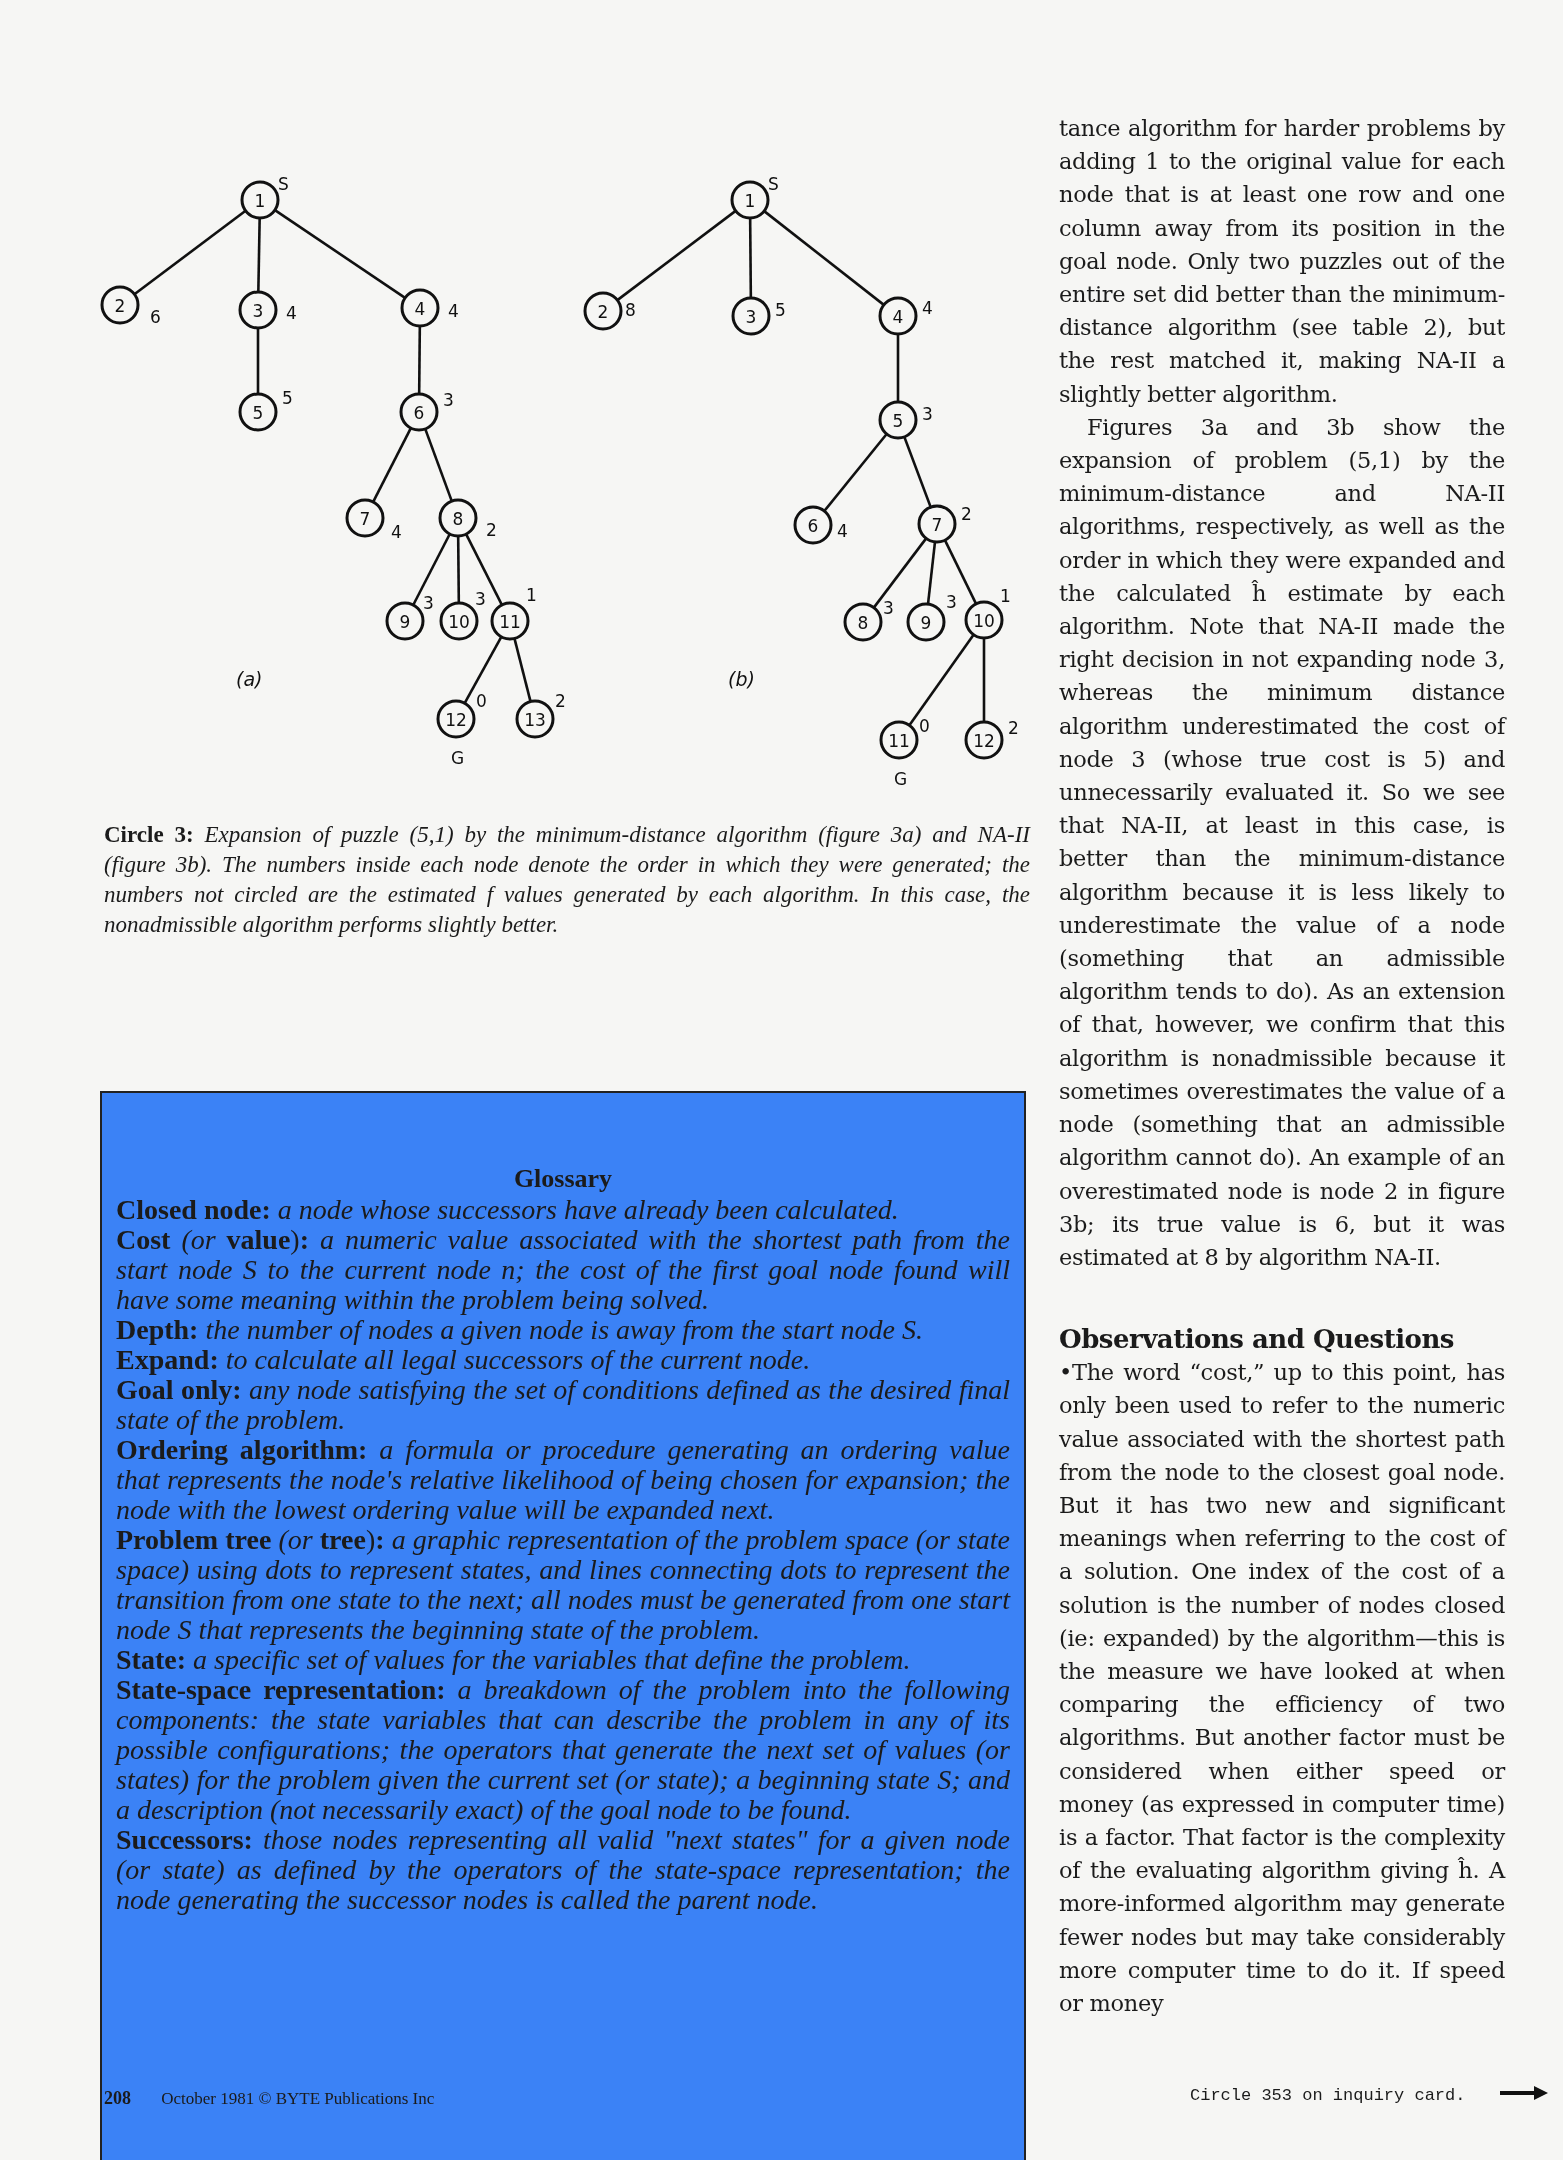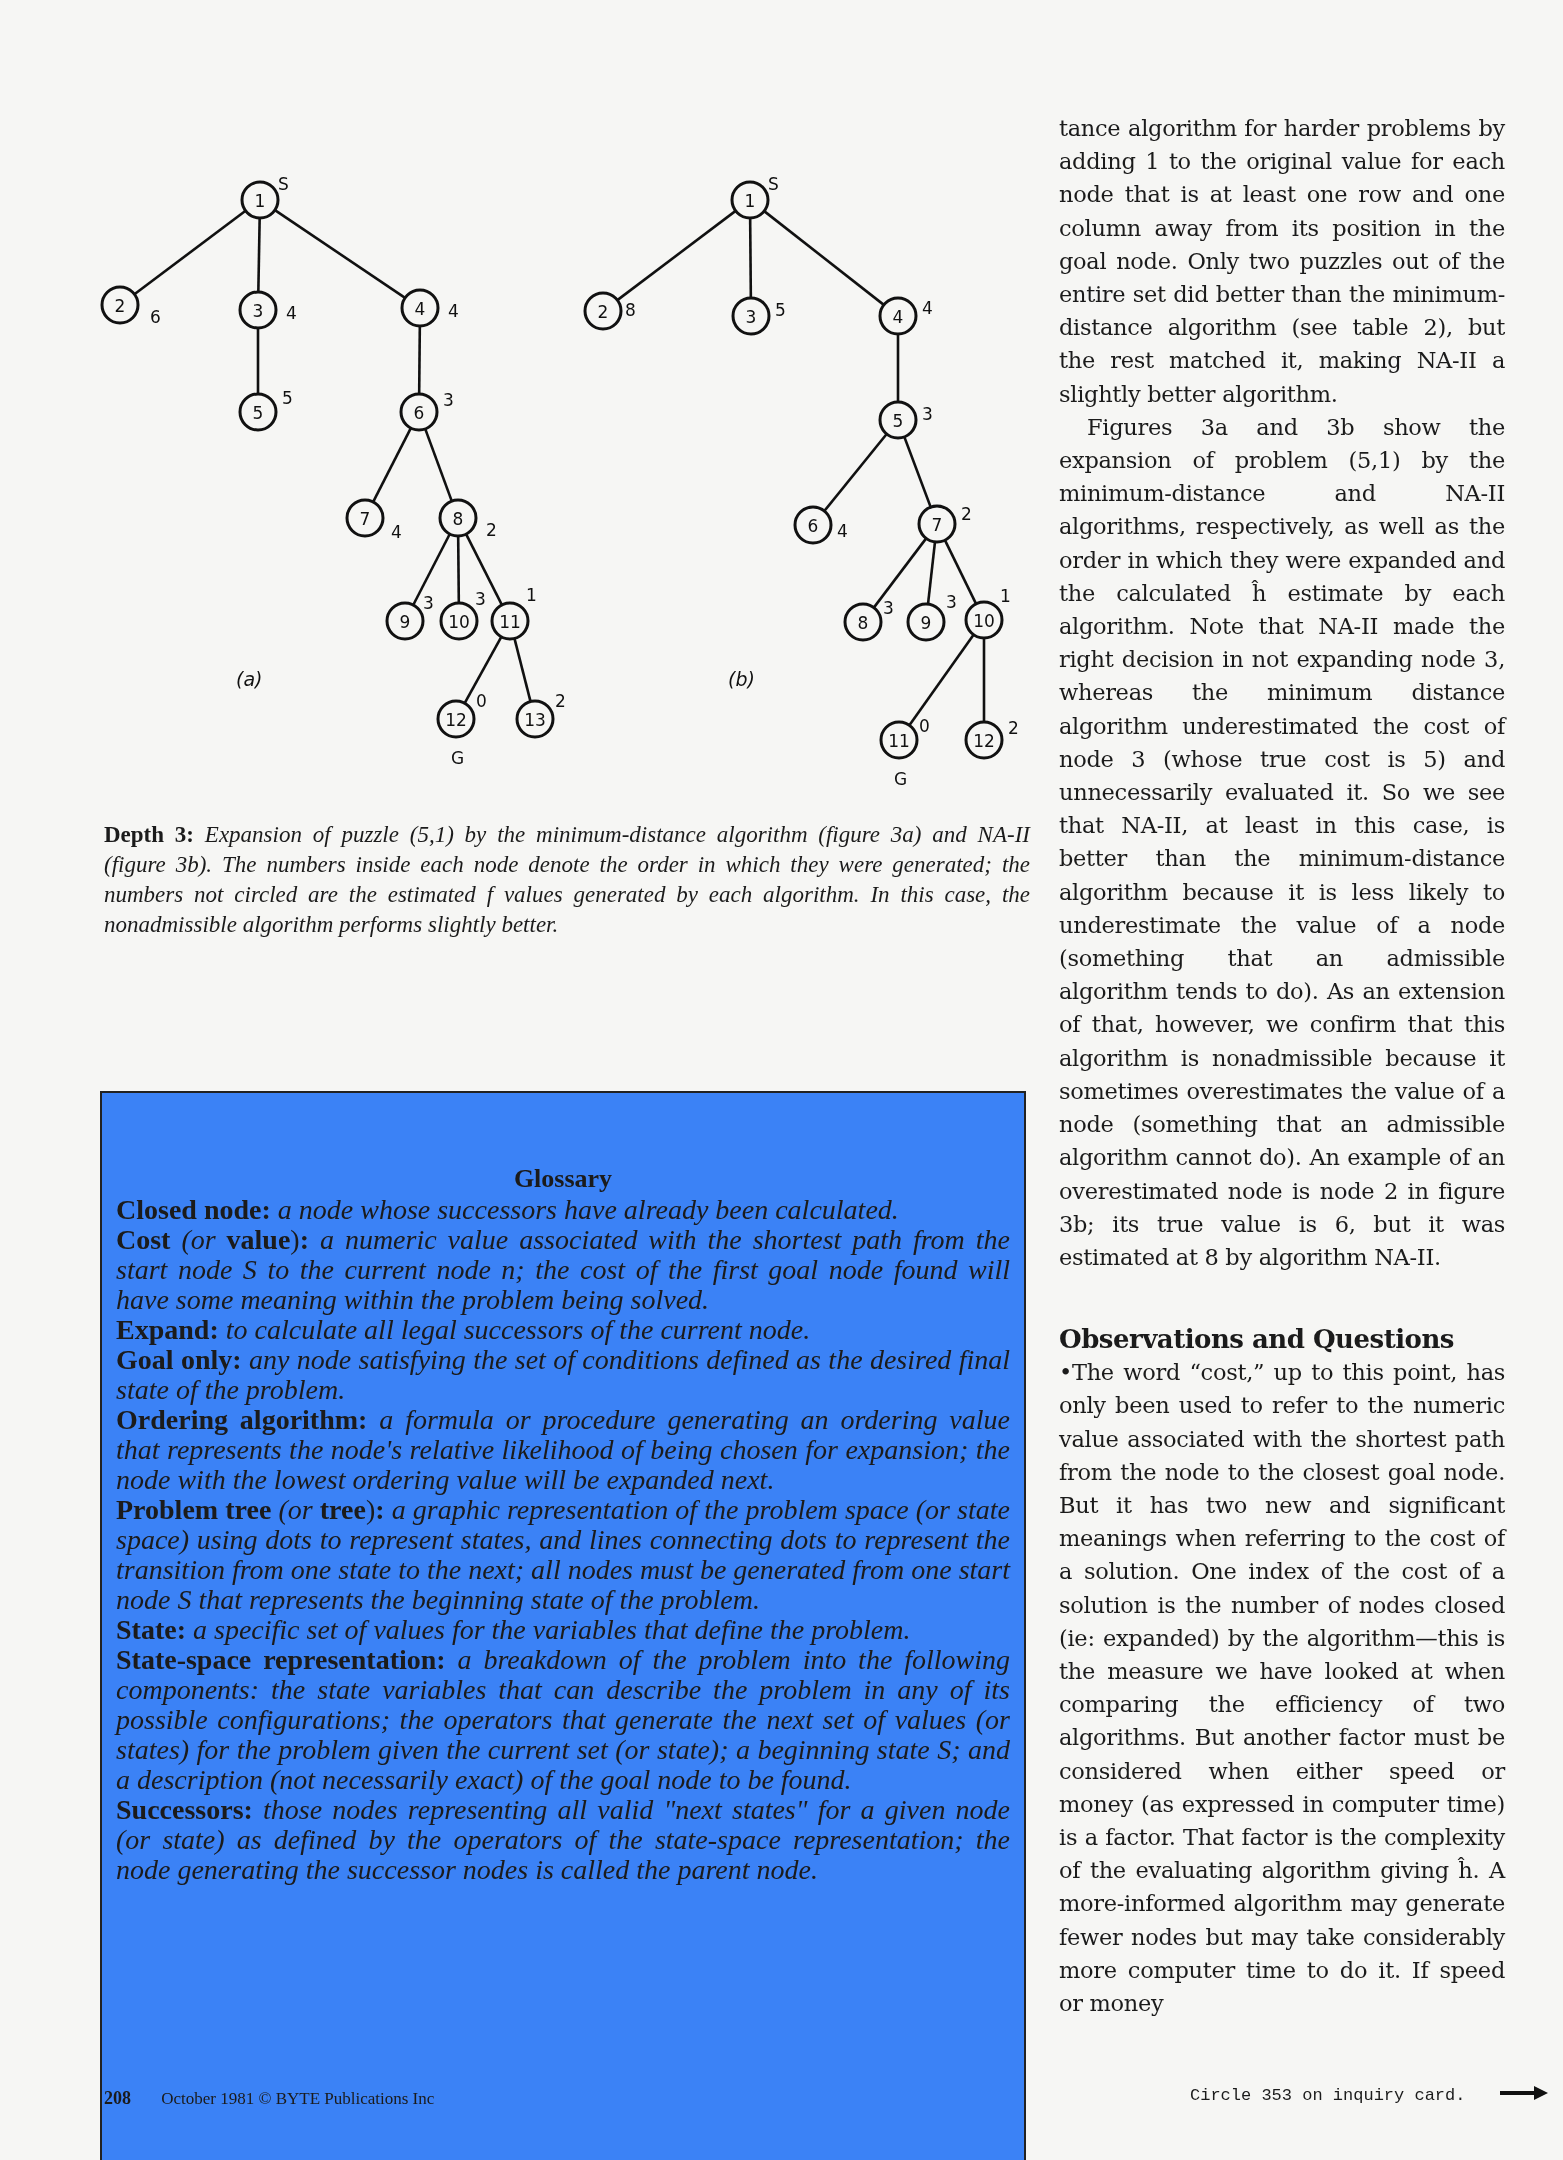--- a/index.html
+++ b/index.html
@@ -208,35 +208,39 @@
         <circle cx="984" cy="740" r="18" class="node-circle"></circle>
         <text x="984" y="741" class="node-num" font-size="16">12</text>
         <text x="1008" y="734" class="fval">2</text>
       </g>
     </g>
   <text class="sub-label" x="236" y="686">(a)</text>
   <text class="sub-label" x="728" y="686">(b)</text>
 </svg>
 
 <div class="caption">
-  <span class="cap-label">Depth 3:</span>
+  <span class="cap-label">Circle 3:</span>
   <span class="cap-text">Expansion of puzzle (5,1) by the minimum-distance algorithm (figure 3a) and NA-II (figure 3b). The numbers inside each node denote the order in which they were generated; the numbers not circled are the estimated f values generated by each algorithm. In this case, the nonadmissible algorithm performs slightly better.</span>
 </div>
 
 <div class="glossary">
   <div class="glossary-title">Glossary</div>
   <div id="glossary-list">
 
   <div class="glossary-entry">
         <span class="term">Closed node:</span><span class="extra"></span>
         <span class="def">a node whose successors have already been calculated.</span>
       </div>
       <div class="glossary-entry">
         <span class="term">Cost</span><span class="extra"><span style="font-style: italic;"> (or </span><b>value</b><span>)</span><b>:</b></span>
         <span class="def">a numeric value associated with the shortest path from the start node S to the current node n; the cost of the first goal node found will have some meaning within the problem being solved.</span>
+      </div>
+      <div class="glossary-entry">
+        <span class="term">Depth:</span><span class="extra"></span>
+        <span class="def">the number of nodes a given node is away from the start node S.</span>
       </div>
       <div class="glossary-entry">
         <span class="term">Expand:</span><span class="extra"></span>
         <span class="def">to calculate all legal successors of the current node.</span>
       </div>
       <div class="glossary-entry">
         <span class="term">Goal only:</span><span class="extra"></span>
         <span class="def">any node satisfying the set of conditions defined as the desired final state of the problem.</span>
       </div>
       <div class="glossary-entry">

